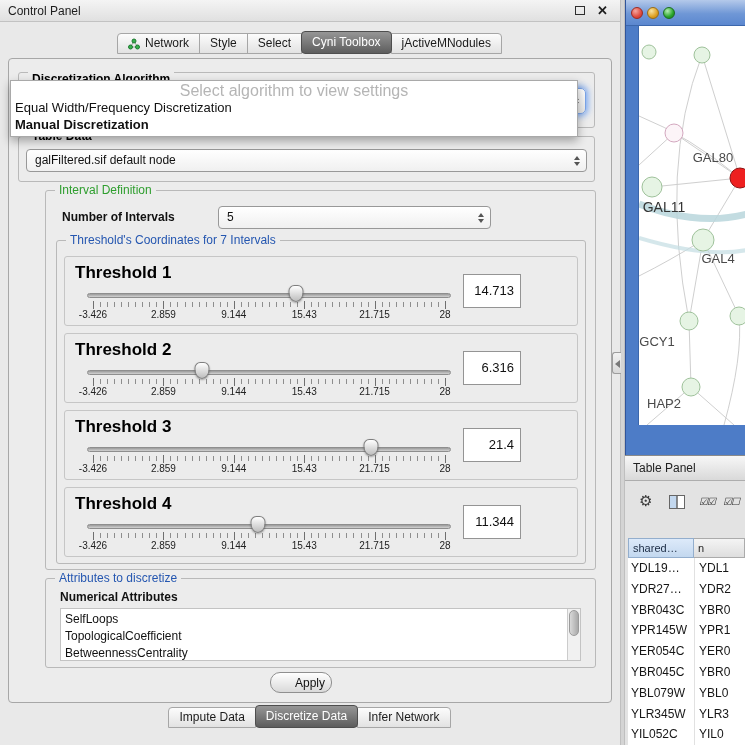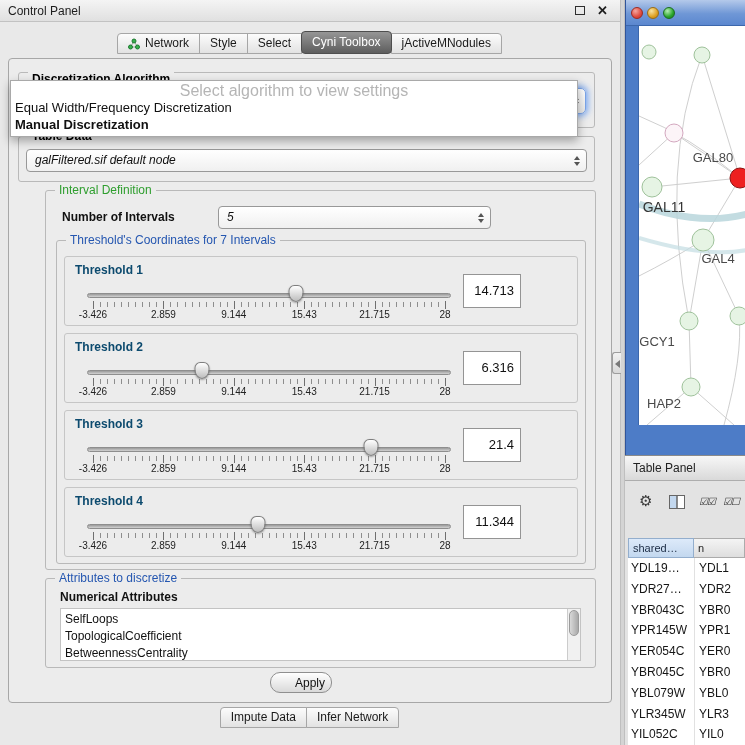--- a/index.html
+++ b/index.html
@@ -42,35 +42,35 @@
     box-shadow:0 0 6px 2px rgba(88,148,245,.75);}
 
   #algo-popup{position:absolute;left:10px;top:80px;width:568px;z-index:6;background:#fff;
     border:1px solid #a9a9a9;box-shadow:0 4px 9px rgba(0,0,0,.32);padding:2px 0 3px 0;}
   .popup-hint{text-align:center;color:#b5b5b5;font-size:16px;line-height:16px;}
   .popt{font-size:13px;line-height:17px;padding-left:4px;color:#111;white-space:nowrap;}
   .popt.hl{font-weight:bold;}
 
   #grp-tabledata{left:18px;top:136px;width:577px;height:46px;}
   .combo{position:absolute;background:linear-gradient(#ffffff,#f0f0f0);border:1px solid #989898;
-    border-radius:4px;font-size:12px;color:#111;line-height:21px;padding-left:8px;white-space:nowrap;overflow:hidden;font-style:italic;}
+    border-radius:4px;font-size:12px;color:#111;line-height:21px;padding-left:8px;white-space:nowrap;overflow:hidden;}
   #combo-tabledata{left:26px;top:149px;width:561px;height:23px;}
   #spinner{left:218px;top:206px;width:273px;height:23px;}
   .updown{position:absolute;right:6px;top:50%;transform:translateY(-50%);display:flex;flex-direction:column;gap:2px;}
   .updown i{display:block;width:0;height:0;border-left:3.5px solid transparent;border-right:3.5px solid transparent;}
   .updown i.up{border-bottom:4px solid #555;}
   .updown i.down{border-top:4px solid #555;}
 
   #grp-interval{left:45px;top:190px;width:551px;height:380px;}
   #lbl-intervals{position:absolute;left:62px;top:210px;font-size:12px;font-weight:bold;color:#111;}
   #grp-thresh{left:56px;top:240px;width:530px;height:324px;}
   #sliders{position:absolute;left:64px;top:256px;width:514px;}
 
   .thr{position:relative;width:514px;height:70px;border:1px solid #c6c6c6;border-radius:3px;margin-bottom:7px;background:#ececec;}
-  .thr-label{position:absolute;left:10px;top:6px;font-size:12px;font-weight:bold;color:#0c4a6e;}
+  .thr-label{position:absolute;left:10px;top:6px;font-size:17px;font-weight:bold;color:#000000;}
   .track{position:absolute;left:22px;top:36px;width:364px;height:5px;background:linear-gradient(#9a9a9a,#d2d2d2);
     border:1px solid #8e8e8e;border-radius:3px;}
   .ticks{position:absolute;left:28px;top:45px;width:352px;height:5px;
     background-image:repeating-linear-gradient(to right,#8d8d8d 0,#8d8d8d 1px,transparent 1px,transparent 7.04px);}
   .ticks i.major{position:absolute;top:-1px;width:1px;height:8px;background:#6f6f6f;}
   .tick-label{position:absolute;top:7px;font-size:10px;color:#222;transform:translateX(-50%);white-space:nowrap;}
   .thumb{position:absolute;top:-17px;width:15px;height:17px;transform:translateX(-50%);
     background:linear-gradient(#ffffff,#bdbdbd);border:1px solid #7f7f7f;
     border-radius:7px 7px 9px 9px / 7px 7px 11px 11px;box-shadow:0 1px 2px rgba(0,0,0,.35);}
   .vbox{position:absolute;left:398px;top:17px;width:58px;height:34px;background:#fff;border:1px solid #949494;
@@ -308,20 +308,23 @@
       <div class="vscroll">
         <div class="vthumb"></div>
       </div>
     </div>
 
     <button id="apply-btn">Apply</button>
 
     <div id="bottom-tab-bar" class="tab-bar">
         <div class="tab">
           <span class="tab-label">Impute Data</span>
+        </div>
+        <div class="tab sel">
+          <span class="tab-label">Discretize Data</span>
         </div>
         <div class="tab">
           <span class="tab-label">Infer Network</span>
         </div>
       </div>
   </section>
 
   <div id="splitter">
     <div class="grip"></div>
   </div>

